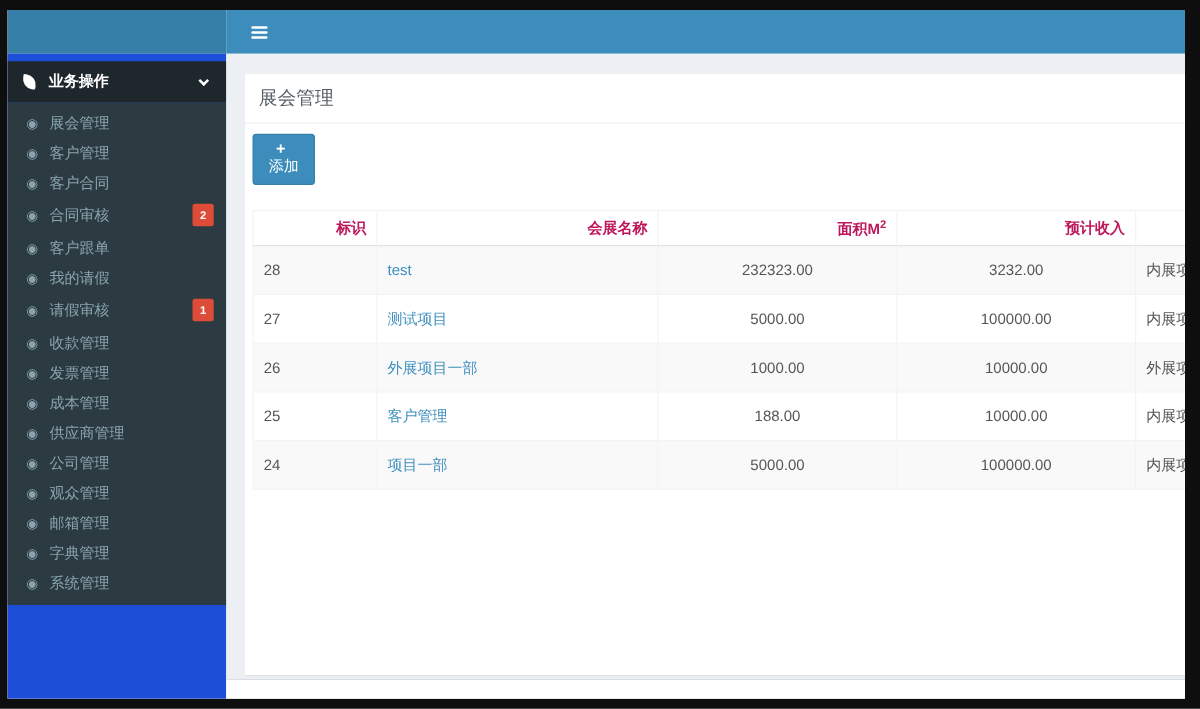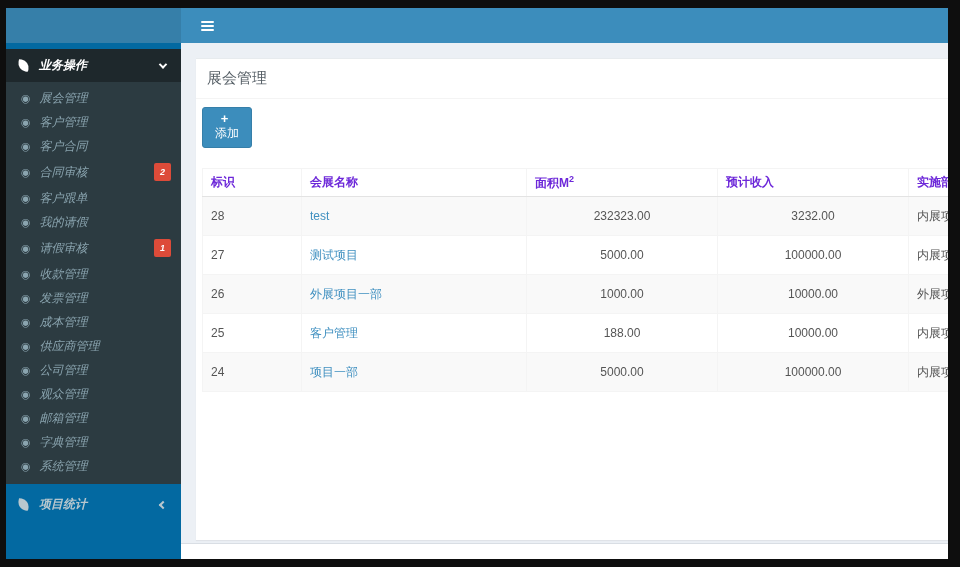--- a/index.html
+++ b/index.html
@@ -16,21 +16,21 @@
   }
   
   .topbar { height:35px; display:flex; }
   .logo { width:175px; background:#367fa9; }
   .navbar { flex:1; background:#3c8dbc; display:flex; align-items:center; }
   .hamburger { margin-left:16px; display:flex; flex-direction:column; gap:2px; cursor:pointer; padding:4px; }
   .hamburger i { display:block; width:13px; height:2px; background:#fff; border-radius:1px; }
   
   .sidebar {
     position:absolute; left:0; top:35px; width:175px; bottom:0;
-    background:#0369a1; padding-top:6px;font-style:italic;
+    background:#1d4ed8; padding-top:6px;
   }
   .menu-header {
     display:flex; align-items:center; padding:8px 12px;
     font-size:12px; font-weight:bold; cursor:pointer;
   }
   .menu-header.active { background:#1e282c; color:#fff; }
   .menu-header.plain  { color:#b8c7ce; padding:12px; }
   .leaf {
     width:11px; height:11px; background:currentColor;
     border-radius:0 75% 10% 75%; transform:rotate(10deg);
@@ -63,21 +63,21 @@
   .box-body { padding:8px 6px; }
   .btn-add {
     display:inline-flex; align-items:center; background:#3c8dbc;
     border:1px solid #367fa9; color:#fff; font-size:12px;
     padding:5px 12px; border-radius:3px; cursor:pointer; margin-bottom:20px;flex-direction:column;
   }
   .plus-icon { font-weight:bold; font-size:13px; line-height:12px; margin-right:5px; }
   .plus-icon::before { content:"+"; }
   table.grid { border-collapse:collapse; width:906px; font-size:12px; table-layout:fixed; }
   .grid th {
-    font-weight:bold; color:#6d28d9; text-align:left; height:28px; padding:0 8px;
+    font-weight:bold; color:#be185d; text-align:right; height:28px; padding:0 8px;
     border:1px solid #f4f4f4; border-bottom:1px solid #e3e3e3; background:#fff;
     white-space:nowrap; overflow:hidden;margin-top:28px;
   }
   .grid td {
     height:39px; padding:0 8px; color:#555;
     border:1px solid #f4f4f4; white-space:nowrap; overflow:hidden;
   }
   .grid tr.striped td { background:#f9f9f9; }
   .col-right { text-align:center; }
   .grid a { color:#4090c0; text-decoration:none; cursor:pointer; }
@@ -167,25 +167,20 @@
         </div>
         <div class="side-item">
           <span class="dot">◉</span>
           <span class="label">字典管理</span>
         </div>
         <div class="side-item">
           <span class="dot">◉</span>
           <span class="label">系统管理</span>
         </div>
       </div>
-    <div class="menu-header plain">
-      <span class="leaf"></span>
-      <span class="label">项目统计</span>
-      <span class="chev chev-left"></span>
-    </div>
   </div>
 
   <div class="main">
     <div class="box">
       <div class="box-header">
         <span class="page-title">展会管理</span>
       </div>
       <div class="box-body">
         <button class="btn-add">
           <span class="plus-icon"></span>

